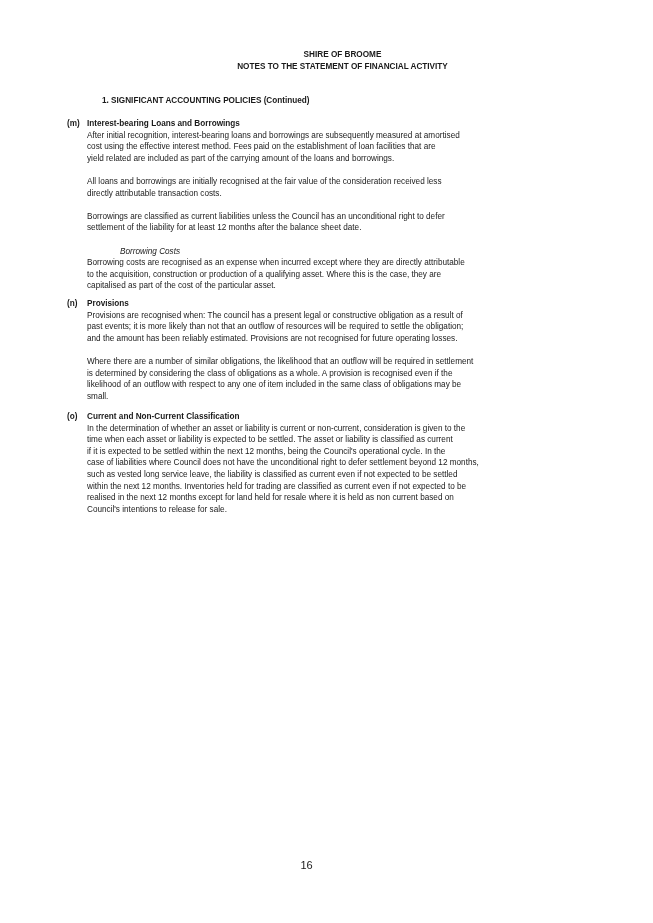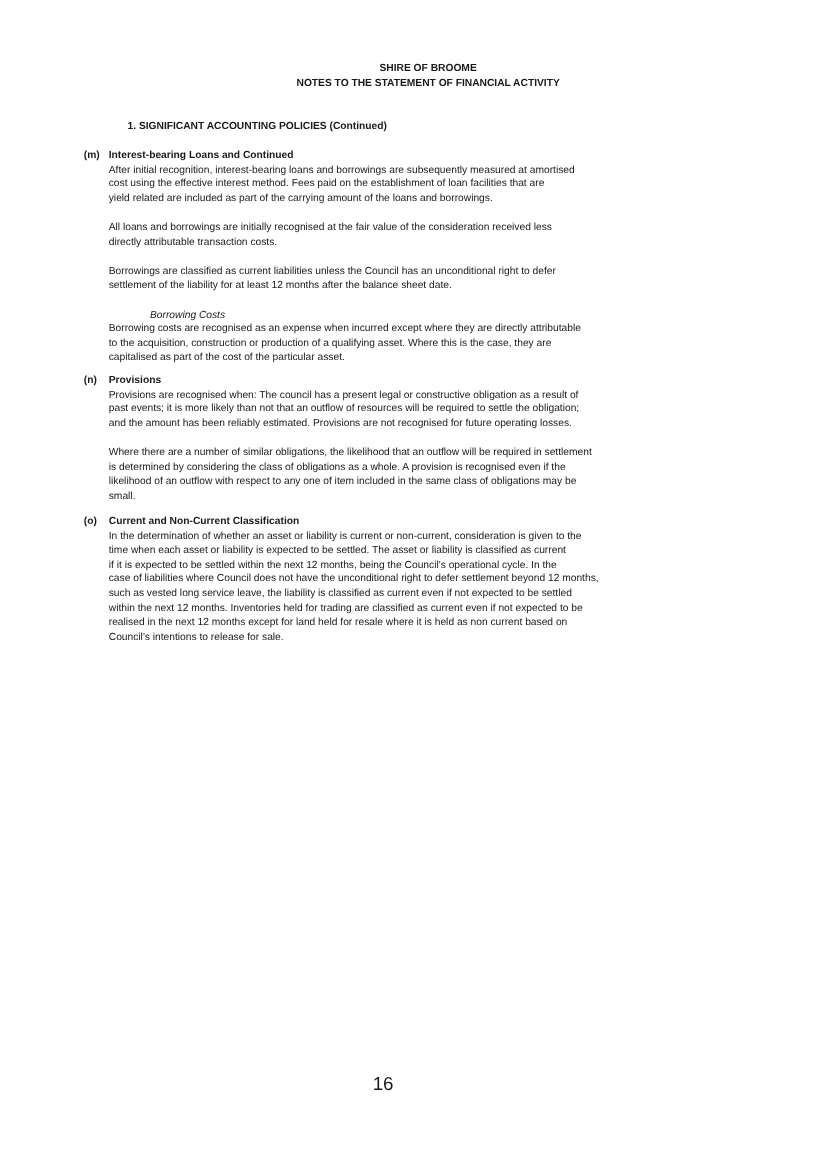--- a/index.html
+++ b/index.html
@@ -8,36 +8,36 @@
     .header { position: absolute; top: 49px; left: 16px; width: 653px; text-align: center;
       font-size: 8.2px; font-weight: bold; line-height: 11.5px; }
     .section-title { position: absolute; top: 95px; left: 76px; font-size: 8.2px; font-weight: bold; line-height: 11.5px; margin-left: 26px; }
     .note { position: absolute; left: 67px; width: 450px; font-size: 8.2px; line-height: 11.6px; }
     .note .label { position: absolute; left: 0; top: 0; font-weight: bold; }
     .note .body { margin-left: 20px; }
     .note .title { font-weight: bold; }
     .note .subtitle { font-weight: normal; font-style: italic; margin-left: 33px; }
     .note p { margin: 0 0 11.6px 0; white-space: pre-line; }
     .note p:last-child { margin-bottom: 0; }
-    .page-num { position: absolute; top: 859px; left: 0; width: 613px; text-align: center; font-size: 15px; }
+    .page-num { position: absolute; top: 859px; left: 0; width: 613px; text-align: center; font-size: 11px; }
   </style>
 </head>
 <body>
 
 <div class="header">
   <div>SHIRE OF BROOME</div>
   <div>NOTES TO THE STATEMENT OF FINANCIAL ACTIVITY</div>
 </div>
 
 <div class="section-title">1.  SIGNIFICANT ACCOUNTING POLICIES (Continued)</div>
 
 <div class="note" style="top:118px;">
   <span class="label">(m)</span>
   <div class="body">
-    <div class="title">Interest-bearing Loans and Continued</div>
+    <div class="title">Interest-bearing Loans and Borrowings</div>
     <p>After initial recognition, interest-bearing loans and borrowings are subsequently measured at amortised
 cost using the effective interest method.  Fees paid on the establishment of loan facilities that are
 yield related are included as part of the carrying amount of the loans and borrowings.</p>
     <p>All loans and borrowings are initially recognised at the fair value of the consideration received less
 directly attributable transaction costs.</p>
     <p>Borrowings are classified as current liabilities unless the Council has an unconditional right to defer
 settlement of the liability for at least 12 months after the balance sheet date.</p>
     <div class="subtitle">Borrowing Costs</div>
     <p>Borrowing costs are recognised as an expense when incurred except where they are directly attributable
 to the acquisition, construction or production of a qualifying asset.  Where this is the case, they are

